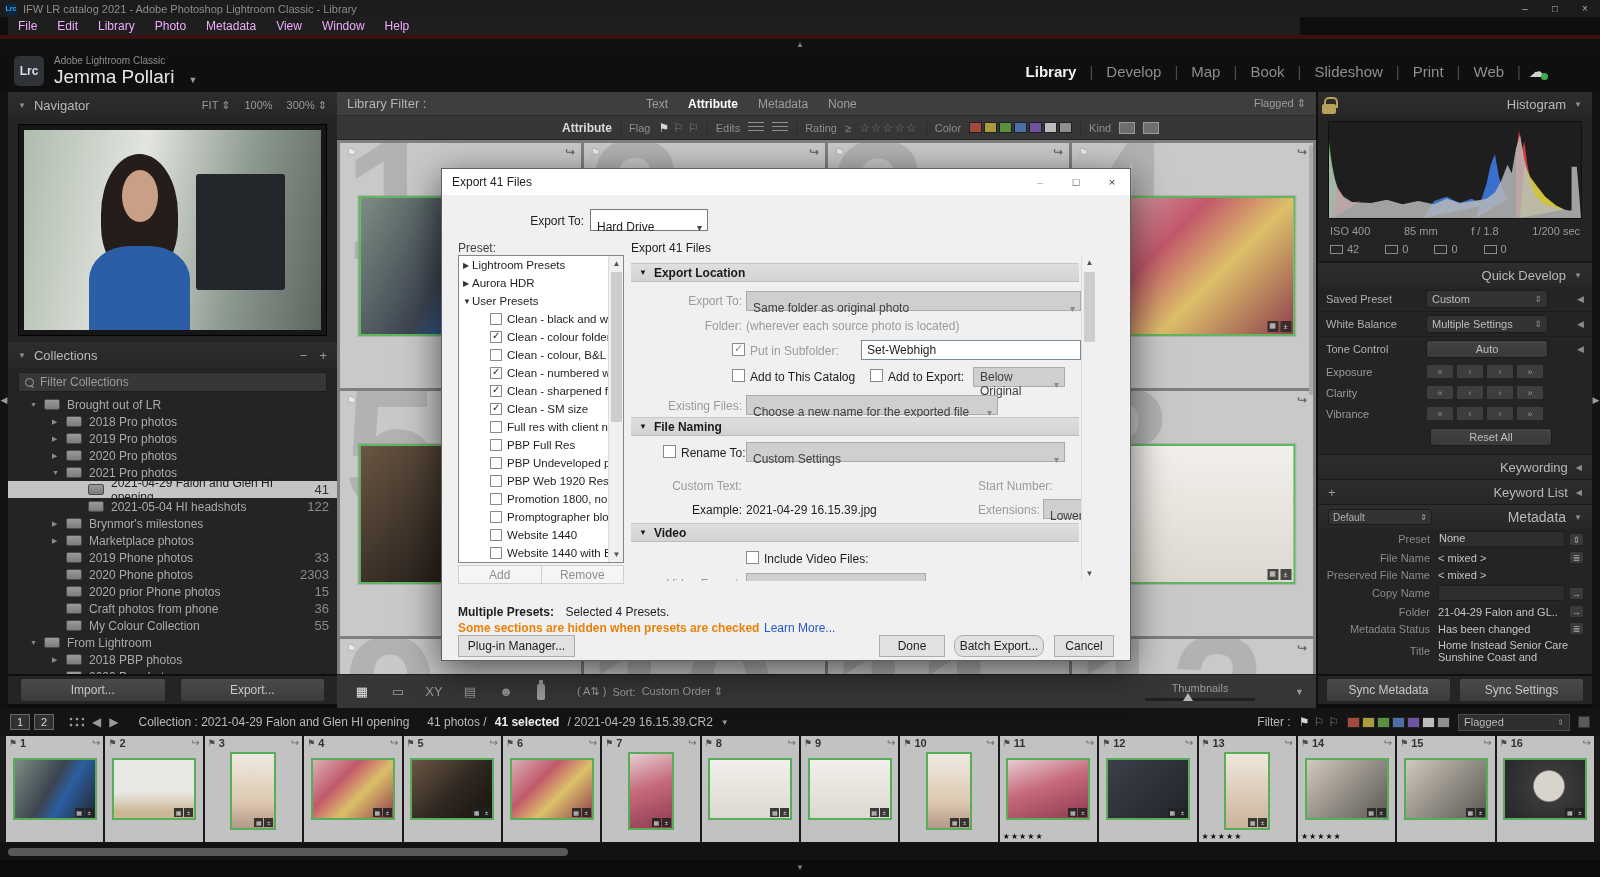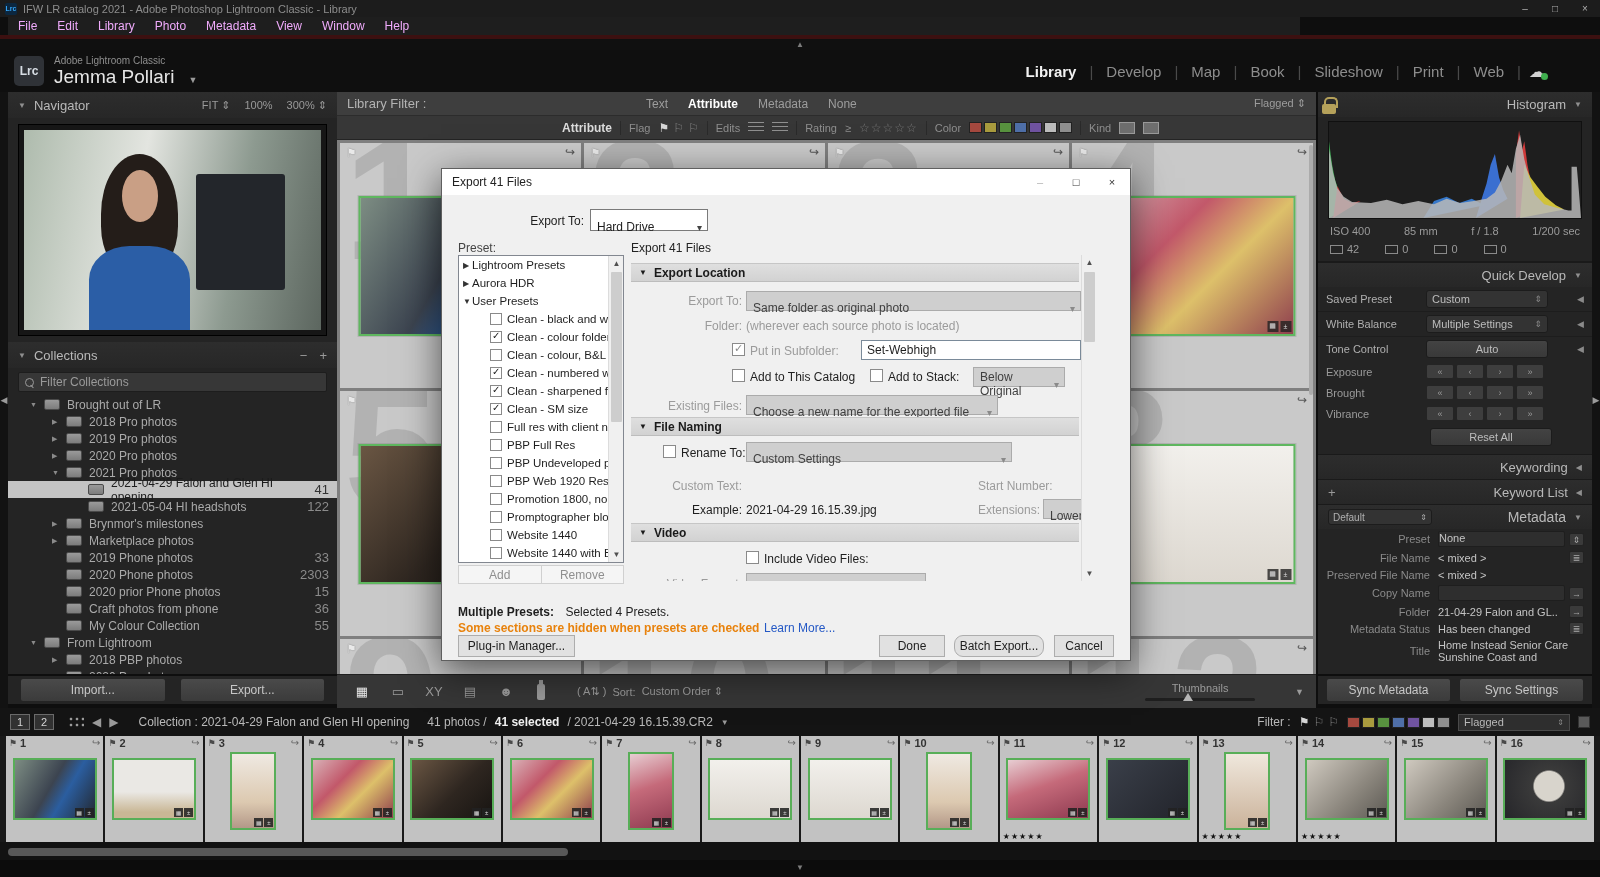--- a/index.html
+++ b/index.html
@@ -663,21 +663,21 @@
         <span class="lbl">Exposure</span>
         <span class="btns">
           <span>«</span>
           <span>‹</span>
           <span>›</span>
           <span>»</span>
         </span>
       </div>
 
       <div class="steprow">
-        <span class="lbl">Brought</span>
+        <span class="lbl">Clarity</span>
         <span class="btns">
           <span>«</span>
           <span>‹</span>
           <span>›</span>
           <span>»</span>
         </span>
       </div>
 
       <div class="steprow">
         <span class="lbl">Vibrance</span>
@@ -930,32 +930,32 @@
     <span class="dlbl dim" style="left:0;top:39px;width:111px;">Export To:</span>
     <span class="combo gray" style="position:absolute;left:115px;top:36px;width:335px;">Same folder as original photo</span>
     <span class="dlbl dim" style="left:0;top:64px;width:111px;">Folder:</span>
     <span class="abs" style="left:115px;top:64px;color:#9b9b9b;">(wherever each source photo is located)</span>
     <span class="cb checked" style="left:101px;top:88px;"></span>
     <span class="abs" style="left:119px;top:89px;color:#9b9b9b;">Put in Subfolder:</span>
     <span class="fld" style="left:230px;top:85px;width:220px;">Set-Webhigh</span>
     <span class="cb" style="left:101px;top:114px;"></span>
     <span class="abs" style="left:119px;top:115px;">Add to This Catalog</span>
     <span class="cb" style="left:239px;top:114px;"></span>
-    <span class="abs" style="left:257px;top:115px;">Add to Stack:</span>
+    <span class="abs" style="left:257px;top:115px;">Add to Export:</span>
     <span class="combo gray" style="position:absolute;left:342px;top:112px;width:92px;">Below Original</span>
     <span class="dlbl dim" style="left:0;top:144px;width:111px;">Existing Files:</span>
     <span class="combo gray" style="position:absolute;left:115px;top:140px;width:252px;">Choose a new name for the exported file</span>
 
     <div class="shdr" style="top:162px;">
         <span class="tri">▼</span>
         <span>File Naming</span>
       </div>
     <span class="cb" style="left:32px;top:190px;"></span>
     <span class="abs" style="left:50px;top:191px;">Rename To:</span>
-    <span class="combo gray" style="position:absolute;left:115px;top:187px;width:266px;">Custom Settings</span>
+    <span class="combo gray" style="position:absolute;left:115px;top:187px;width:319px;">Custom Settings</span>
     <span class="dlbl dim" style="left:0;top:224px;width:111px;">Custom Text:</span>
     <span class="abs" style="left:347px;top:224px;color:#9b9b9b;">Start Number:</span>
     <span class="dlbl" style="left:0;top:248px;width:111px;">Example:</span>
     <span class="abs" style="left:115px;top:248px;color:#1e1e1e;">2021-04-29 16.15.39.jpg</span>
     <span class="abs" style="left:347px;top:248px;color:#9b9b9b;">Extensions:</span>
     <span class="combo gray" style="position:absolute;left:412px;top:244px;width:72px;">Lowercase</span>
 
     <div class="shdr" style="top:268px;">
         <span class="tri">▼</span>
         <span>Video</span>

